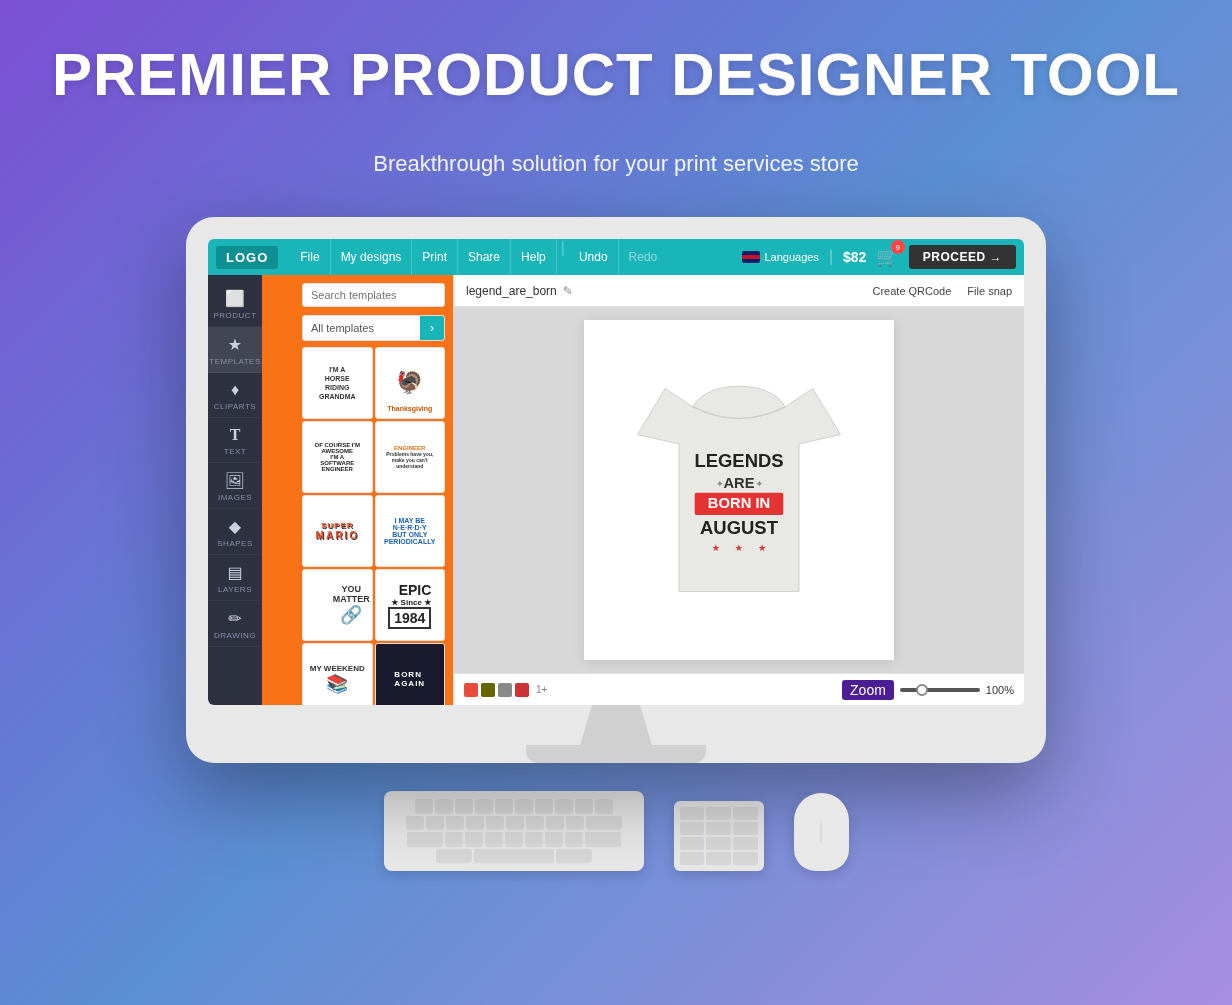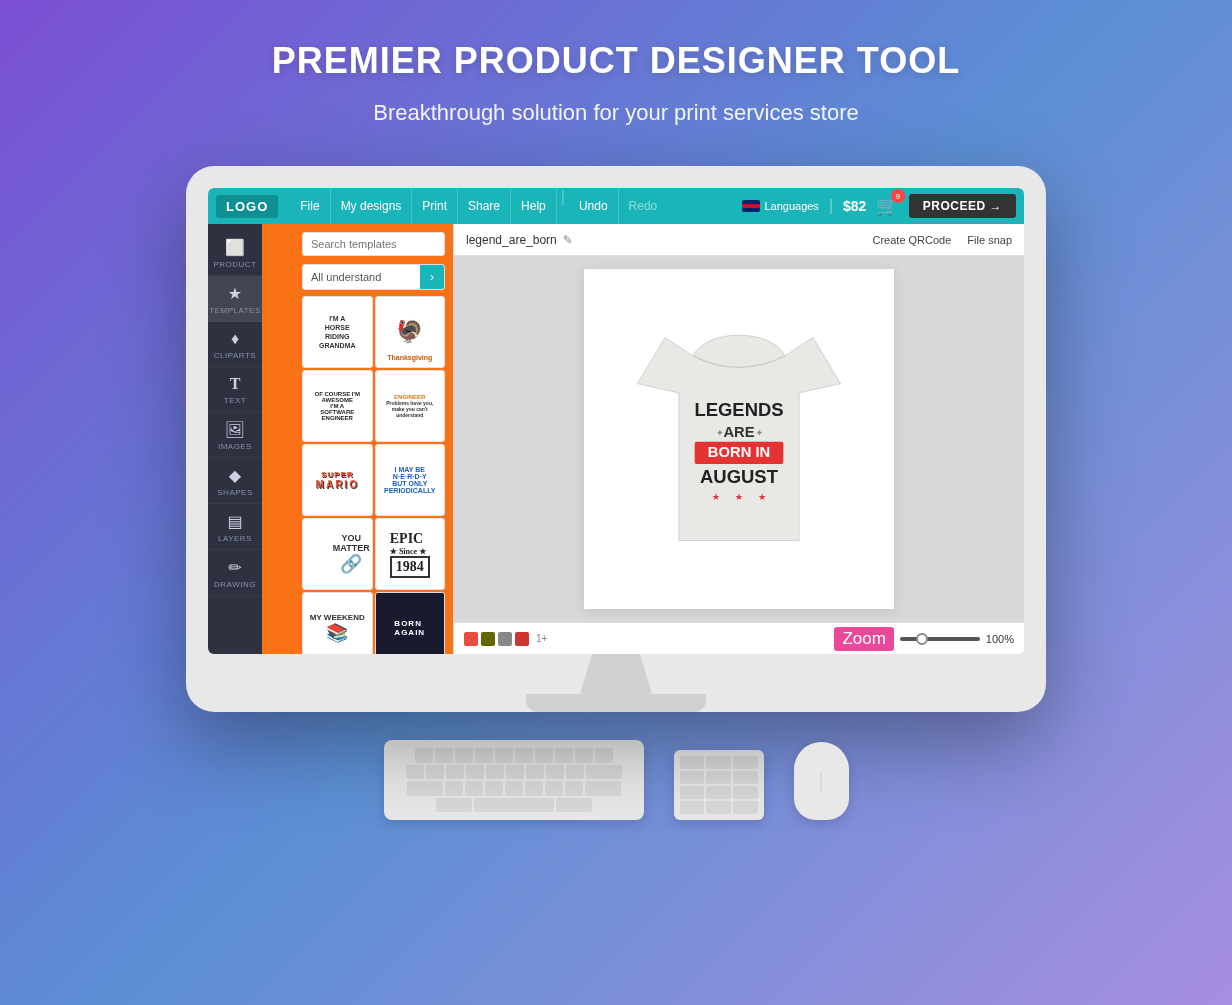--- a/index.html
+++ b/index.html
@@ -8,33 +8,34 @@
       min-height: 1005px;
       background: linear-gradient(135deg, #7b4fd4 0%, #5b8fd4 50%, #a78ee0 100%);
       font-family: Arial, sans-serif;
       display: flex;
       flex-direction: column;
       align-items: center;
       padding-top: 40px;
     }
     .hero-title {
       color: #fff;
-      font-size: 36px;
+      font-size: 60px;
       font-weight: 900;
       text-align: left;
       letter-spacing: 1px;
-      margin-bottom: 18px;
+      margin-bottom: 10px;
       text-shadow: 0 2px 8px rgba(0,0,0,0.15);
     }
     .hero-subtitle {
       color: rgba(255,255,255,0.92);
       font-size: 22px;
       text-align: center;
       margin-bottom: 40px;
       font-weight: 400;
+      margin-top: 32px;
     }
     .monitor-wrapper {
       position: relative;
       width: 860px;
       background: #e8e8e8;
       border-radius: 28px;
       padding: 22px 22px 0 22px;
       box-shadow: 0 30px 80px rgba(0,0,0,0.35);
     }
     .monitor-screen {
@@ -242,21 +243,21 @@
       overflow: hidden;
       position: relative;
     }
     
     .tmpl-horse { font-size: 7px; text-align: center; color: #333; font-weight: bold; line-height: 1.3; padding: 4px; }
     .tmpl-thanksgiving { font-size: 7px; text-align: center; color: #c55a00; font-weight: bold; }
     .tmpl-software { font-size: 6px; text-align: center; color: #222; font-weight: bold; padding: 2px; }
     .tmpl-engineer { font-size: 6px; text-align: center; color: #333; padding: 2px; }
     .tmpl-nerdy { font-size: 7px; text-align: center; color: #1a5fb4; font-weight: bold; }
     .tmpl-youmatter { font-size: 7px; text-align: center; color: #333; margin-left: 28px; }
-    .tmpl-epic { font-size: 11px; font-weight: 900; color: #222; text-align: left; font-family: Liberation Serif, serif; }
+    .tmpl-epic { font-size: 11px; font-weight: 900; color: #222; text-align: right; }
     .tmpl-weekend { font-size: 7px; font-weight: bold; color: #333; text-align: center; }
     .tmpl-bornagain { font-size: 7px; font-weight: bold; color: #fff; background: #1a1a2e; width: 100%; height: 100%; display: flex; align-items: center; justify-content: center; }
     
     .canvas-area {
       flex: 1;
       background: #e8e8e8;
       display: flex;
       flex-direction: column;
     }
     .canvas-toolbar {
@@ -330,25 +331,25 @@
       margin-left: 4px;
     }
     .zoom-control {
       display: flex;
       align-items: center;
       gap: 6px;
       font-size: 11px;
       color: #333;
     }
     .zoom-label {
-      background: #ec4899;
+      background: #4c1d95;
       color: #fff;
       padding: 2px 8px;
       border-radius: 3px;
-      font-size: 17px;
+      font-size: 14px;
     }
     .zoom-slider {
       width: 80px;
       height: 4px;
       background: #ddd;
       border-radius: 2px;
       position: relative;
       cursor: pointer;
     }
     .zoom-slider-fill {
@@ -527,21 +528,21 @@
           <span class="icon-shape">✏</span>
           <span class="sidebar-icon-label">DRAWING</span>
         </div>
       </div>
 
       <div class="templates-panel">
         <div class="templates-search">
           <input type="text" placeholder="Search templates" style="">
         </div>
         <div class="templates-category">
-          <span class="templates-category-text">All understand</span>
+          <span class="templates-category-text">All templates</span>
           <span class="templates-category-arrow">›</span>
         </div>
         <div class="templates-grid">
           <div class="template-thumb">
             <div class="tmpl-horse">I'M A<br>HORSE<br>RIDING<br>GRANDMA</div>
           </div>
           <div class="template-thumb">
             <div style="text-align:center;font-size:22px;">🦃</div>
             <div class="tmpl-thanksgiving" style="position:absolute;bottom:6px;font-size:7px;">Thanksgiving</div>
           </div>

